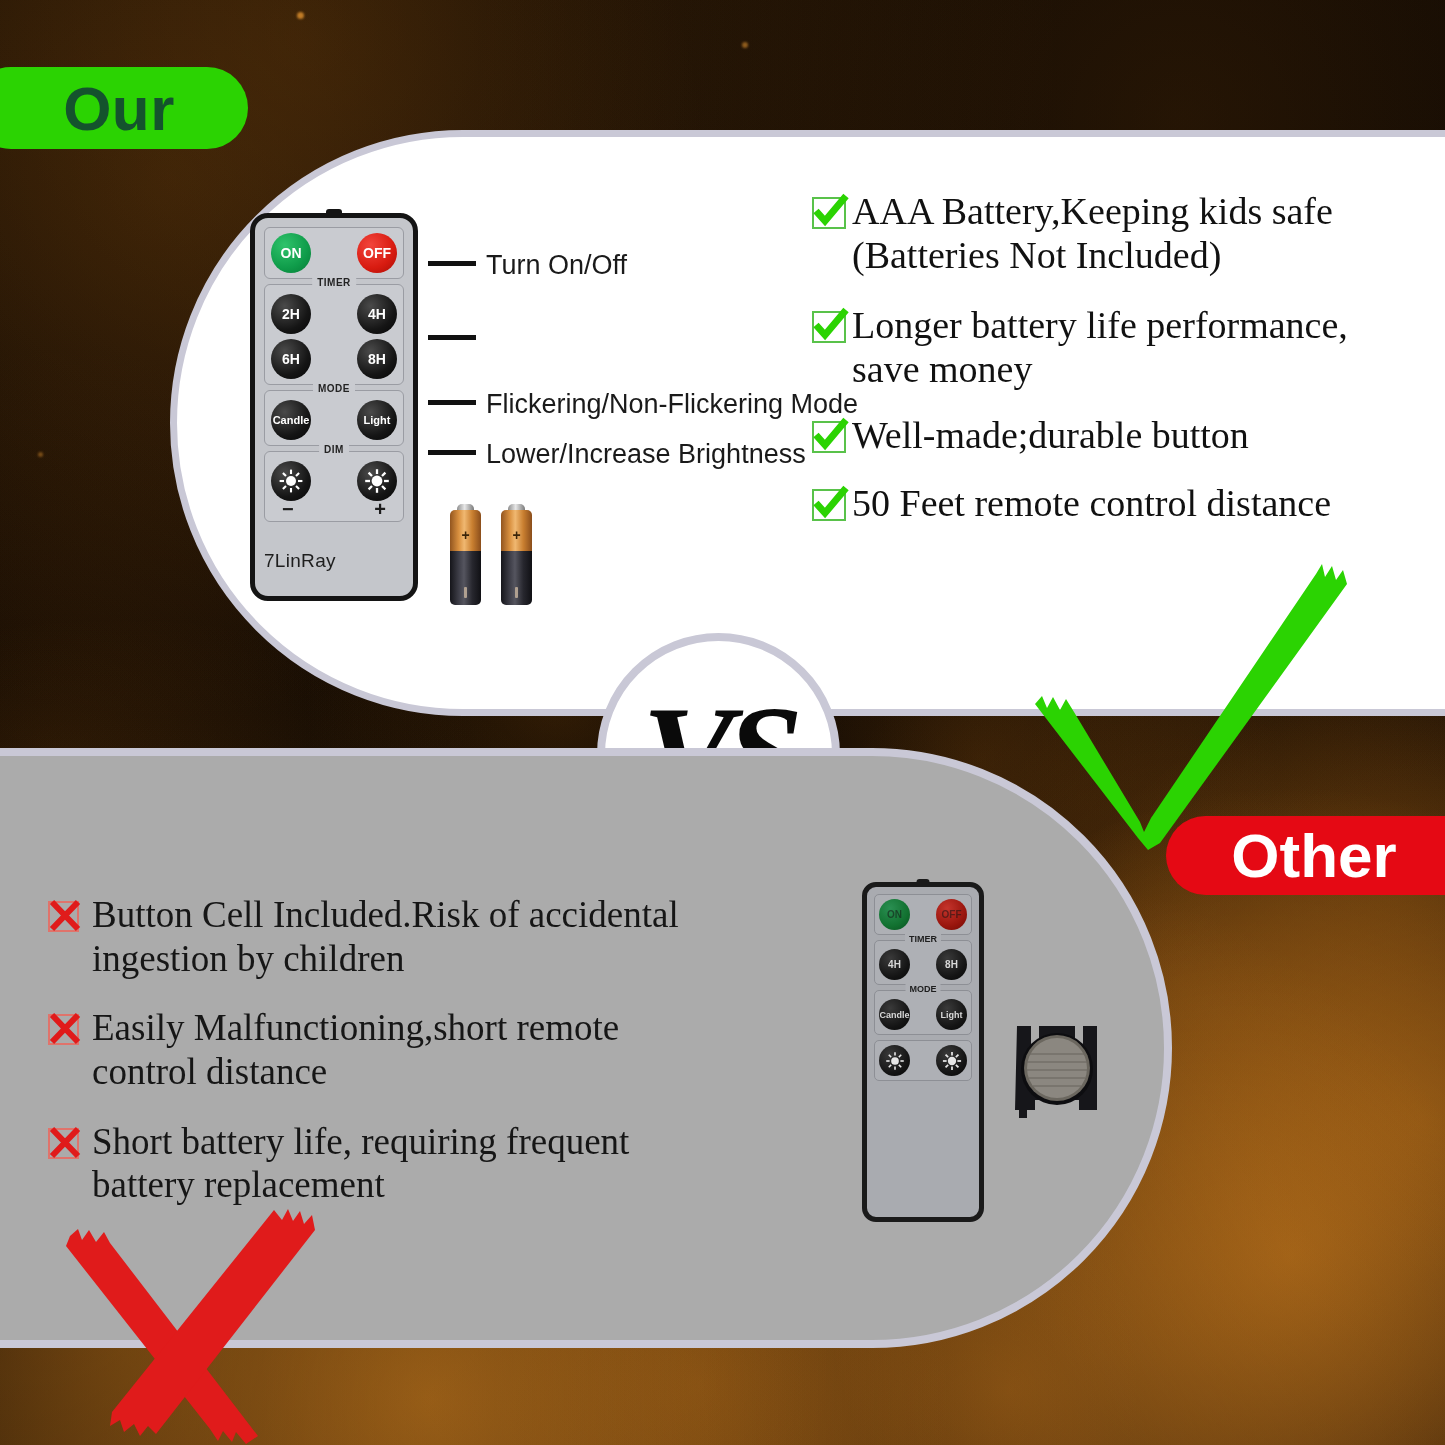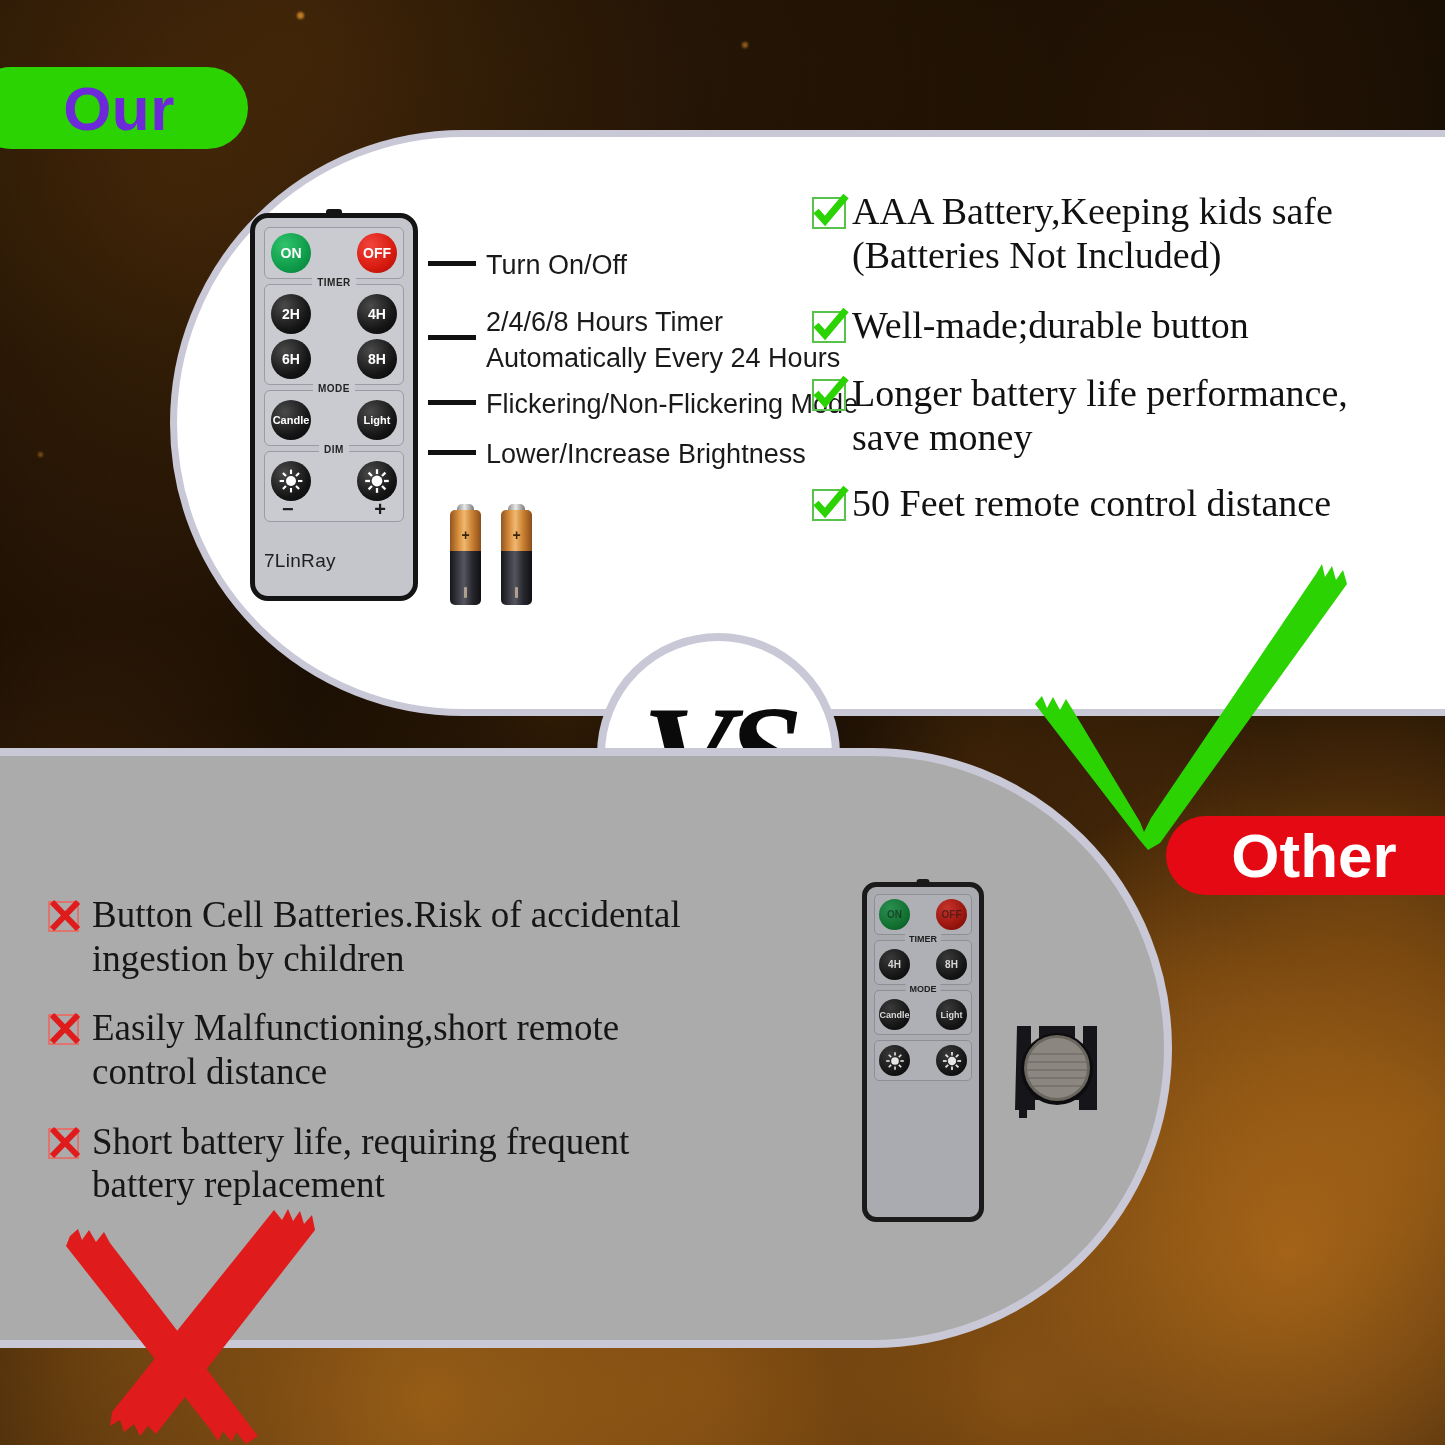--- a/index.html
+++ b/index.html
@@ -77,21 +77,21 @@
     height: 82px;
     background: #2bd302;
     border-radius: 41px;
     display: flex;
     align-items: center;
     justify-content: center;
     padding-left: 20px;
     box-sizing: border-box;
   }
   #our-badge span {
-    color: #6d28d9;
+    color: #14532d;
     font-size: 62px;
     font-weight: bold;
     letter-spacing: 0.5px;
   }
   #other-badge {
     position: absolute;
     left: 1166px;
     top: 816px;
     width: 320px;
     height: 79px;
@@ -509,22 +509,20 @@
 
     <div id="brand">7LinRay</div>
   </div>
 
   <div class="callout" style="left:428px;top:248px;">
     <div class="lead"></div>
     <div class="ctext">Turn On/Off</div>
   </div>
   <div class="callout" style="left:428px;top:305px;">
     <div class="lead" style="margin-top:30px;"></div>
-    <div class="ctext">2/4/6/8 Hours Timer
-Automatically Every 24 Hours</div>
   </div>
   <div class="callout" style="left:428px;top:387px;">
     <div class="lead"></div>
     <div class="ctext">Flickering/Non-Flickering Mode</div>
   </div>
   <div class="callout" style="left:428px;top:437px;">
     <div class="lead"></div>
     <div class="ctext">Lower/Increase Brightness</div>
   </div>
 
@@ -549,38 +547,38 @@
     <div class="pro-item">
       <div class="chk">
         <div class="box"></div>
         <svg width="40" height="40" viewBox="0 0 40 40">
             <path d="M6 20 L15 30 L36 5" stroke="#2bd302" stroke-width="7" fill="none" stroke-linecap="butt" stroke-linejoin="miter"></path>
           </svg>
       </div>
       <div class="ptext">AAA Battery,Keeping kids safe
 (Batteries Not Included)</div>
     </div>
+    <div class="pro-item" style="margin-bottom:22px;">
+      <div class="chk">
+        <div class="box"></div>
+        <svg width="40" height="40" viewBox="0 0 40 40">
+            <path d="M6 20 L15 30 L36 5" stroke="#2bd302" stroke-width="7" fill="none" stroke-linecap="butt" stroke-linejoin="miter"></path>
+          </svg>
+      </div>
+      <div class="ptext">Longer battery life performance,
+save money</div>
+    </div>
     <div class="pro-item" style="margin-bottom:24px;">
       <div class="chk">
         <div class="box"></div>
         <svg width="40" height="40" viewBox="0 0 40 40">
             <path d="M6 20 L15 30 L36 5" stroke="#2bd302" stroke-width="7" fill="none" stroke-linecap="butt" stroke-linejoin="miter"></path>
           </svg>
       </div>
       <div class="ptext">Well-made;durable button</div>
-    </div>
-    <div class="pro-item" style="margin-bottom:22px;">
-      <div class="chk">
-        <div class="box"></div>
-        <svg width="40" height="40" viewBox="0 0 40 40">
-            <path d="M6 20 L15 30 L36 5" stroke="#2bd302" stroke-width="7" fill="none" stroke-linecap="butt" stroke-linejoin="miter"></path>
-          </svg>
-      </div>
-      <div class="ptext">Longer battery life performance,
-save money</div>
     </div>
     <div class="pro-item">
       <div class="chk">
         <div class="box"></div>
         <svg width="40" height="40" viewBox="0 0 40 40">
             <path d="M6 20 L15 30 L36 5" stroke="#2bd302" stroke-width="7" fill="none" stroke-linecap="butt" stroke-linejoin="miter"></path>
           </svg>
       </div>
       <div class="ptext">50 Feet remote control distance</div>
     </div>
@@ -605,21 +603,21 @@
   </div>
 
   <div id="cons">
     <div class="con-item">
       <div class="xmk">
         <div class="box"></div>
         <svg width="34" height="34" viewBox="0 0 34 34">
             <path d="M4 3 L30 30 M30 3 L4 30" stroke="#e01b1b" stroke-width="6" stroke-linecap="butt"></path>
           </svg>
       </div>
-      <div class="ctxt">Button Cell Batteries.Risk of accidental
+      <div class="ctxt">Button Cell Included.Risk of accidental
 ingestion by children</div>
     </div>
     <div class="con-item">
       <div class="xmk">
         <div class="box"></div>
         <svg width="34" height="34" viewBox="0 0 34 34">
             <path d="M4 3 L30 30 M30 3 L4 30" stroke="#e01b1b" stroke-width="6" stroke-linecap="butt"></path>
           </svg>
       </div>
       <div class="ctxt">Easily Malfunctioning,short remote

